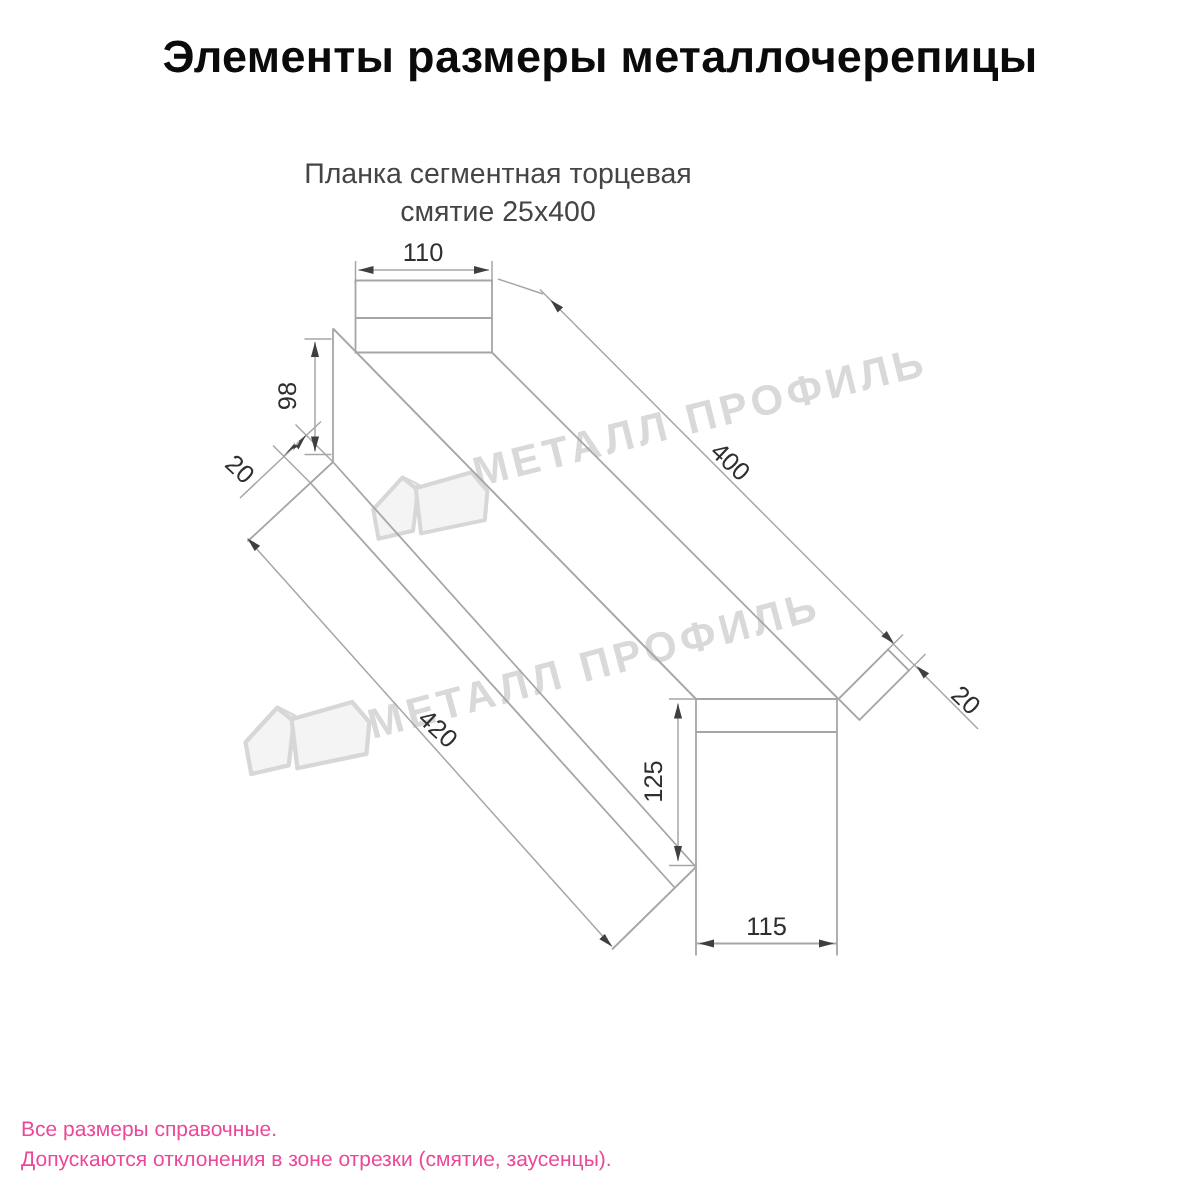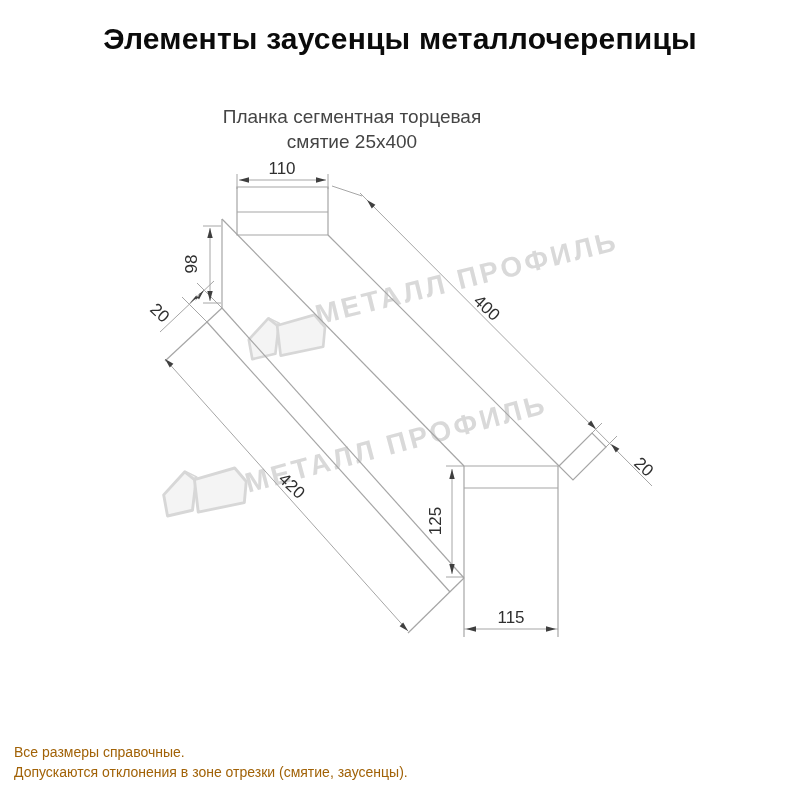--- a/index.html
+++ b/index.html
@@ -2,22 +2,22 @@
 <html><head>
 <meta charset="utf-8">
 <style>
   html,body{margin:0;padding:0;}
   body{width:800px;height:800px;position:relative;background:#ffffff;overflow:hidden;
        font-family:"Liberation Sans","DejaVu Sans",sans-serif;}
   .stage{position:absolute;left:0;top:0;width:800px;height:800px;}
   .title{position:absolute;left:0;top:22px;width:800px;text-align:center;
          font-size:30px;font-weight:bold;color:#0b0b0b;letter-spacing:0.2px;}
   .subtitle{position:absolute;left:0;top:104px;width:664px;text-align:center;
-            font-size:19px;color:#454545;line-height:25px;margin-left:20px;}
-  .footer{position:absolute;left:14px;top:742px;font-size:14px;color:#a16207;line-height:20px;}
+            font-size:19px;color:#454545;line-height:25px;}
+  .footer{position:absolute;left:14px;top:742px;font-size:14px;color:#ec4899;line-height:20px;}
   .wm{position:absolute;color:#d9d9d9;font-size:28px;font-weight:bold;
       letter-spacing:3px;white-space:nowrap;transform-origin:left center;}
   .wm-text-upper{left:316px;top:300px;transform:rotate(-14deg);}
   .wm-text-lower{left:246px;top:468px;transform:rotate(-15deg);}
   .wm-logo{position:absolute;}
   .wm-logo-upper{left:240px;top:306px;}
   .wm-logo-lower{left:156px;top:458px;}
   svg{position:absolute;left:0;top:0;}
   .body-line{stroke:#a6a6a6;stroke-width:1.2;fill:none;}
   .dim-line{stroke:#a6a6a6;stroke-width:1;fill:none;}
@@ -127,21 +127,21 @@
       <text class="dim-text" x="197" y="264" text-anchor="middle" transform="rotate(-90 197 264)">98</text>
       <text class="dim-text" x="156" y="317" text-anchor="middle" transform="rotate(43 156 317)">20</text>
       <text class="dim-text" x="483" y="312" text-anchor="middle" transform="rotate(43 483 312)">400</text>
       <text class="dim-text" x="288" y="490" text-anchor="middle" transform="rotate(43 288 490)">420</text>
       <text class="dim-text" x="640" y="471" text-anchor="middle" transform="rotate(43 640 471)">20</text>
       <text class="dim-text" x="441" y="521" text-anchor="middle" transform="rotate(-90 441 521)">125</text>
       <text class="dim-text" x="511" y="623" text-anchor="middle">115</text>
     </g>
   </svg>
 
-  <div class="title">Элементы заусенцы металлочерепицы</div>
+  <div class="title">Элементы размеры металлочерепицы</div>
   <div class="subtitle">
     <div>Планка сегментная торцевая</div>
     <div>смятие 25х400</div>
   </div>
 
   <div class="footer">
     <div>Все размеры справочные.</div>
     <div>Допускаются отклонения в зоне отрезки (смятие, заусенцы).</div>
   </div>
 

